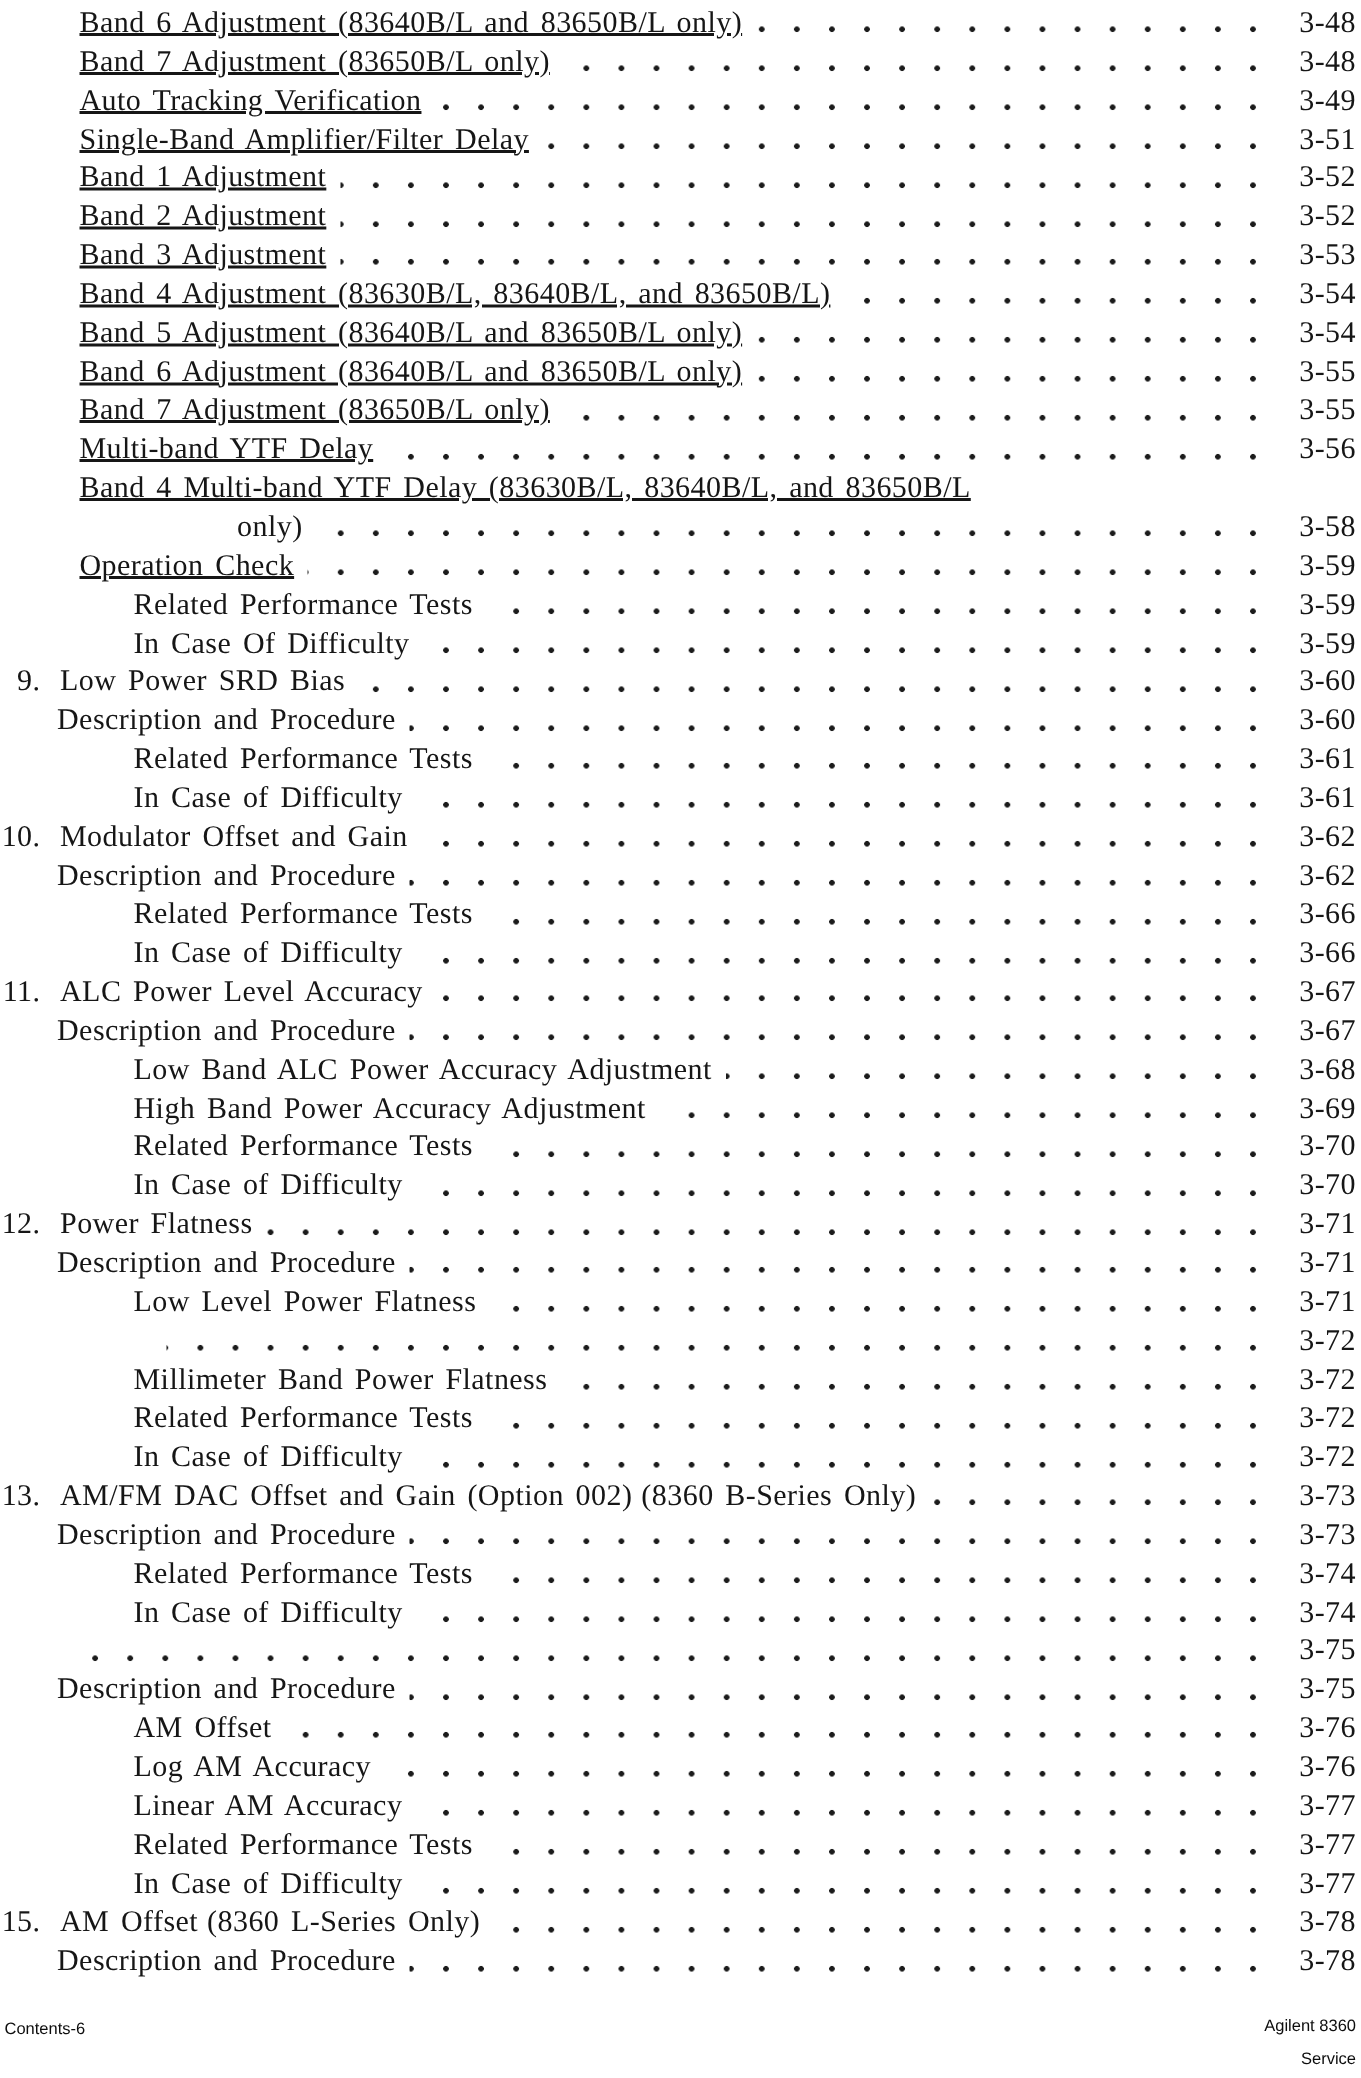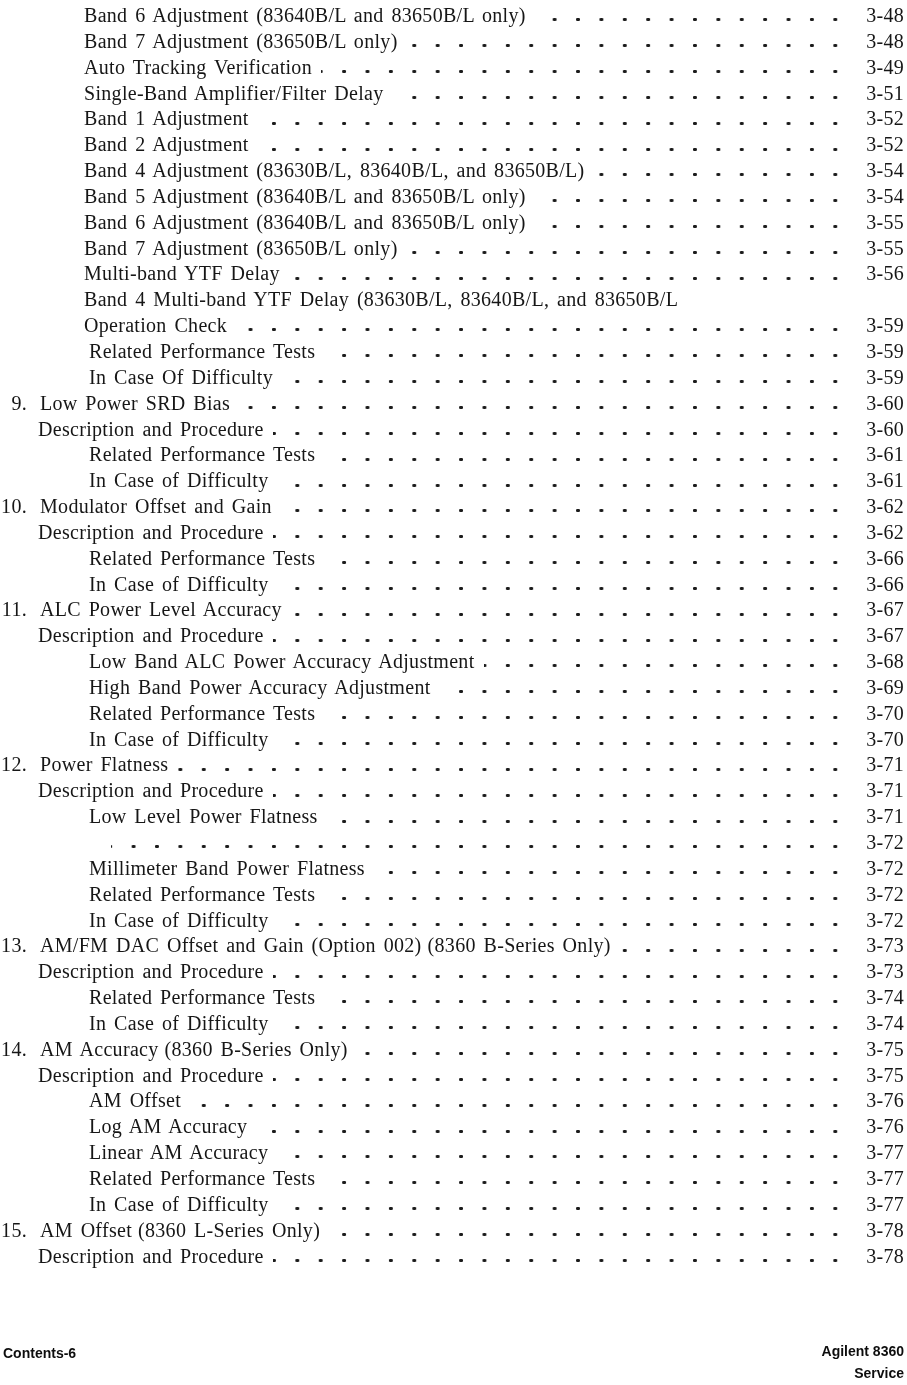--- a/index.html
+++ b/index.html
@@ -23,21 +23,21 @@
     height: 25.85px;
     line-height: 25.85px;
     font-size: 20px;
     letter-spacing: 0.3px;
     word-spacing: 2.5px;
     white-space: nowrap;
   }
   .lvl1 { }
   .lvl2 { padding-left: 38px; }
   .lvl3 { padding-left: 89px; }
-  .lvl4 { padding-left: 84px; }
+  .lvl4 { padding-left: 53px; text-decoration: underline; }
   .lvl5 { padding-left: 158px; }
   .leader {
     position: absolute;
     top: 0; bottom: 0;
     right: 60px;
     z-index: 1;
     background-image: radial-gradient(circle at center, #1b1b1b 1.65px, rgba(0,0,0,0) 2.05px);
     background-size: 23.4px 5px;
     background-repeat: repeat-x;
     background-position: right 0 bottom 6.5px;
@@ -70,44 +70,46 @@
     text-align: right;
     z-index: 2;
   }
   .footer {
     position: absolute;
     top: 1341px;
     left: 3px;
     right: 3px;
     height: 44px;
     font-family: "Liberation Sans", sans-serif;
-    font-weight: bold;
-    font-size: 14px;
+    font-weight: normal;
+    font-size: 11px;
     line-height: 21.5px;
     color: #0d0d0d;
   }
   .footer-left { position: absolute; left: 0; top: 2px; }
   .footer-right { position: absolute; right: 0; top: 0; text-align: right; }
 </style>
 </head>
 <body>
 
 <div class="toc">
     <div class="toc-row lvl4"><span class="leader"></span><span class="title"><span>Band 6 Adjustment (83640B/L and 83650B/L only)</span></span><span class="pagenum">3-48</span></div>
     <div class="toc-row lvl4"><span class="leader"></span><span class="title"><span>Band 7 Adjustment (83650B/L only)</span></span><span class="pagenum">3-48</span></div>
     <div class="toc-row lvl4"><span class="leader"></span><span class="title"><span>Auto Tracking Verification</span></span><span class="pagenum">3-49</span></div>
     <div class="toc-row lvl4"><span class="leader"></span><span class="title"><span>Single-Band Amplifier/Filter Delay</span></span><span class="pagenum">3-51</span></div>
     <div class="toc-row lvl4"><span class="leader"></span><span class="title"><span>Band 1 Adjustment</span></span><span class="pagenum">3-52</span></div>
     <div class="toc-row lvl4"><span class="leader"></span><span class="title"><span>Band 2 Adjustment</span></span><span class="pagenum">3-52</span></div>
+    <div class="toc-row lvl4"><span class="leader"></span><span class="title"><span>Band 3 Adjustment</span></span><span class="pagenum">3-53</span></div>
     <div class="toc-row lvl4"><span class="leader"></span><span class="title"><span>Band 4 Adjustment (83630B/L, 83640B/L, and 83650B/L)</span></span><span class="pagenum">3-54</span></div>
     <div class="toc-row lvl4"><span class="leader"></span><span class="title"><span>Band 5 Adjustment (83640B/L and 83650B/L only)</span></span><span class="pagenum">3-54</span></div>
     <div class="toc-row lvl4"><span class="leader"></span><span class="title"><span>Band 6 Adjustment (83640B/L and 83650B/L only)</span></span><span class="pagenum">3-55</span></div>
     <div class="toc-row lvl4"><span class="leader"></span><span class="title"><span>Band 7 Adjustment (83650B/L only)</span></span><span class="pagenum">3-55</span></div>
     <div class="toc-row lvl4"><span class="leader"></span><span class="title"><span>Multi-band YTF Delay</span></span><span class="pagenum">3-56</span></div>
     <div class="toc-row lvl4"><span class="title"><span>Band 4 Multi-band YTF Delay (83630B/L, 83640B/L, and 83650B/L</span></span></div>
+    <div class="toc-row lvl5"><span class="leader"></span><span class="title"><span>only)</span></span><span class="pagenum">3-58</span></div>
     <div class="toc-row lvl4"><span class="leader"></span><span class="title"><span>Operation Check</span></span><span class="pagenum">3-59</span></div>
     <div class="toc-row lvl3"><span class="leader"></span><span class="title"><span>Related Performance Tests</span></span><span class="pagenum">3-59</span></div>
     <div class="toc-row lvl3"><span class="leader"></span><span class="title"><span>In Case Of Difficulty</span></span><span class="pagenum">3-59</span></div>
     <div class="toc-row lvl1"><span class="leader"></span><span class="title"><span class="num">9.</span><span>Low Power SRD Bias</span></span><span class="pagenum">3-60</span></div>
     <div class="toc-row lvl2"><span class="leader"></span><span class="title"><span>Description and Procedure</span></span><span class="pagenum">3-60</span></div>
     <div class="toc-row lvl3"><span class="leader"></span><span class="title"><span>Related Performance Tests</span></span><span class="pagenum">3-61</span></div>
     <div class="toc-row lvl3"><span class="leader"></span><span class="title"><span>In Case of Difficulty</span></span><span class="pagenum">3-61</span></div>
     <div class="toc-row lvl1"><span class="leader"></span><span class="title"><span class="num">10.</span><span>Modulator Offset and Gain</span></span><span class="pagenum">3-62</span></div>
     <div class="toc-row lvl2"><span class="leader"></span><span class="title"><span>Description and Procedure</span></span><span class="pagenum">3-62</span></div>
     <div class="toc-row lvl3"><span class="leader"></span><span class="title"><span>Related Performance Tests</span></span><span class="pagenum">3-66</span></div>
@@ -122,21 +124,21 @@
     <div class="toc-row lvl2"><span class="leader"></span><span class="title"><span>Description and Procedure</span></span><span class="pagenum">3-71</span></div>
     <div class="toc-row lvl3"><span class="leader"></span><span class="title"><span>Low Level Power Flatness</span></span><span class="pagenum">3-71</span></div>
     <div class="toc-row lvl3"><span class="leader"></span><span class="pagenum">3-72</span></div>
     <div class="toc-row lvl3"><span class="leader"></span><span class="title"><span>Millimeter Band Power Flatness</span></span><span class="pagenum">3-72</span></div>
     <div class="toc-row lvl3"><span class="leader"></span><span class="title"><span>Related Performance Tests</span></span><span class="pagenum">3-72</span></div>
     <div class="toc-row lvl3"><span class="leader"></span><span class="title"><span>In Case of Difficulty</span></span><span class="pagenum">3-72</span></div>
     <div class="toc-row lvl1"><span class="leader"></span><span class="title"><span class="num">13.</span><span>AM/FM DAC Offset and Gain (Option 002)</span><span class="italic">(8360 B-Series Only)</span></span><span class="pagenum">3-73</span></div>
     <div class="toc-row lvl2"><span class="leader"></span><span class="title"><span>Description and Procedure</span></span><span class="pagenum">3-73</span></div>
     <div class="toc-row lvl3"><span class="leader"></span><span class="title"><span>Related Performance Tests</span></span><span class="pagenum">3-74</span></div>
     <div class="toc-row lvl3"><span class="leader"></span><span class="title"><span>In Case of Difficulty</span></span><span class="pagenum">3-74</span></div>
-    <div class="toc-row lvl1"><span class="leader"></span><span class="title"><span class="num">14.</span><span>AM Accuracy</span><span class="italic">(8360 B-Series Only)</span></span><span class="pagenum">3-75</span></div>
+    <div class="toc-row lvl1"><span class="leader"></span><span class="pagenum">3-75</span></div>
     <div class="toc-row lvl2"><span class="leader"></span><span class="title"><span>Description and Procedure</span></span><span class="pagenum">3-75</span></div>
     <div class="toc-row lvl3"><span class="leader"></span><span class="title"><span>AM Offset</span></span><span class="pagenum">3-76</span></div>
     <div class="toc-row lvl3"><span class="leader"></span><span class="title"><span>Log AM Accuracy</span></span><span class="pagenum">3-76</span></div>
     <div class="toc-row lvl3"><span class="leader"></span><span class="title"><span>Linear AM Accuracy</span></span><span class="pagenum">3-77</span></div>
     <div class="toc-row lvl3"><span class="leader"></span><span class="title"><span>Related Performance Tests</span></span><span class="pagenum">3-77</span></div>
     <div class="toc-row lvl3"><span class="leader"></span><span class="title"><span>In Case of Difficulty</span></span><span class="pagenum">3-77</span></div>
     <div class="toc-row lvl1"><span class="leader"></span><span class="title"><span class="num">15.</span><span>AM Offset</span><span class="italic">(8360 L-Series Only)</span></span><span class="pagenum">3-78</span></div>
     <div class="toc-row lvl2"><span class="leader"></span><span class="title"><span>Description and Procedure</span></span><span class="pagenum">3-78</span></div>
   </div>
 

